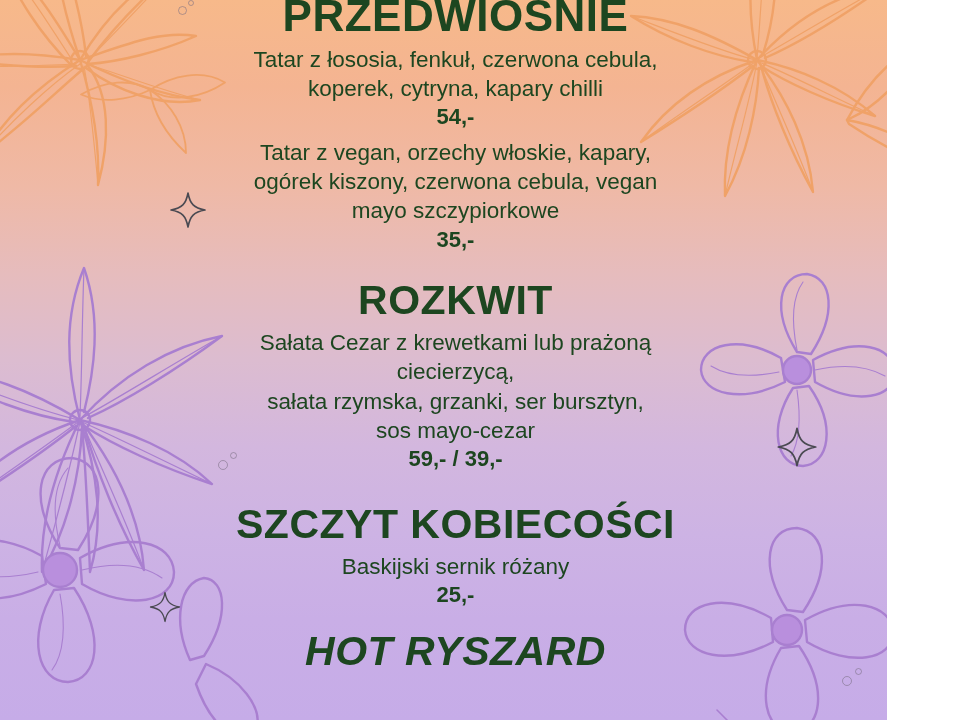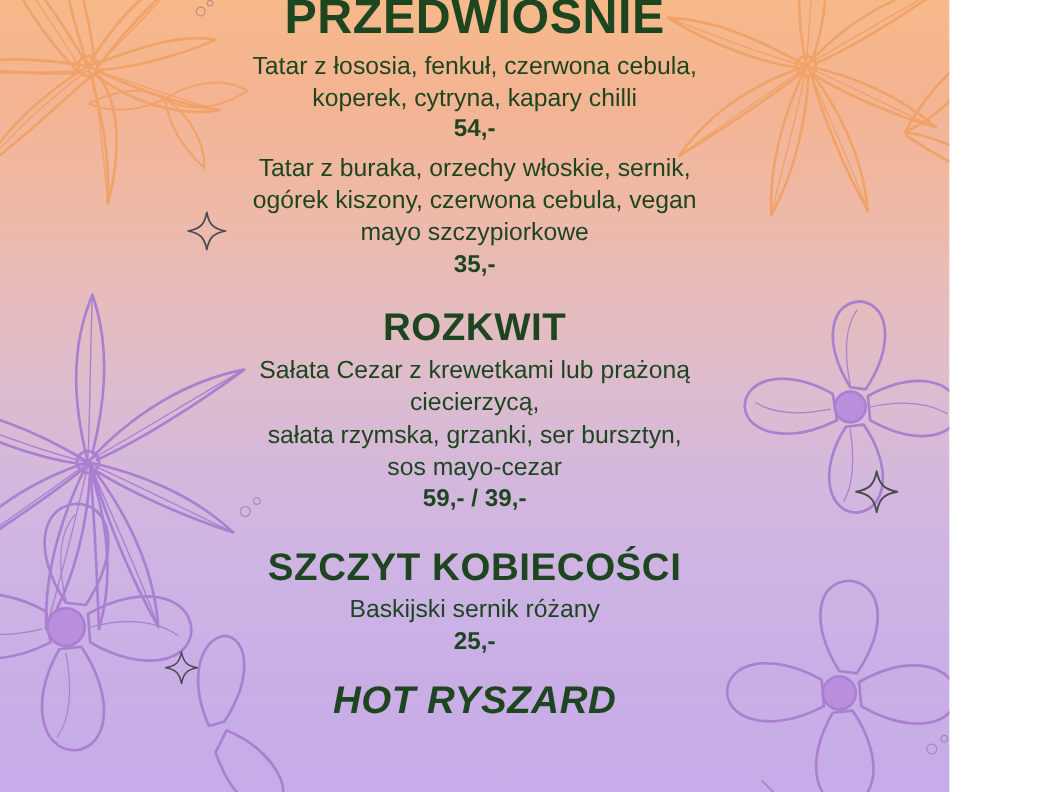--- a/index.html
+++ b/index.html
@@ -22,20 +22,21 @@
     background: linear-gradient(180deg,
         #f7b98a 0%,
         #f4b492 12%,
         #efb9a6 26%,
         #e6bcbd 38%,
         #dcbcd0 50%,
         #d3b7de 62%,
         #cdb3e4 74%,
         #c9aee6 86%,
         #c6ace8 100%);
+    padding-left: 24px;
   }
 
   
   .deco {
     position: absolute;
     pointer-events: none;
   }
   .deco svg {
     display: block;
     overflow: visible;
@@ -73,21 +74,21 @@
     height: 100%;
     box-sizing: border-box;
     padding: 0 118px;
     text-align: center;
     color: #1f4a1f;
   }
 
   .section { margin: 0; }
 
   .section-title {
-    font-size: 35px;
+    font-size: 41px;
     font-weight: bold;
     letter-spacing: .5px;
     color: #1d4620;
     line-height: 1.02;
     margin: 0;
   }
   .section-title.first {
     font-size: 44px;
     padding-top: 0;
     margin-top: -6px;
@@ -283,21 +284,21 @@
     <div class="section">
       <h1 class="section-title first">PRZEDWIOŚNIE</h1>
 
       <p class="desc">
         <span>Tatar z łososia, fenkuł, czerwona cebula,</span><br>
         <span>koperek, cytryna, kapary chilli</span>
       </p>
       <p class="price">54,-</p>
 
       <p class="desc">
-        <span>Tatar z buraka, orzechy włoskie, sernik,</span><br>
+        <span>Tatar z vegan, orzechy włoskie, kapary,</span><br>
         <span>ogórek kiszony, czerwona cebula, vegan</span><br>
         <span>mayo szczypiorkowe</span>
       </p>
       <p class="price">35,-</p>
     </div>
 
     <div class="gap-1"></div>
 
     <div class="section">
       <h1 class="section-title">ROZKWIT</h1>

